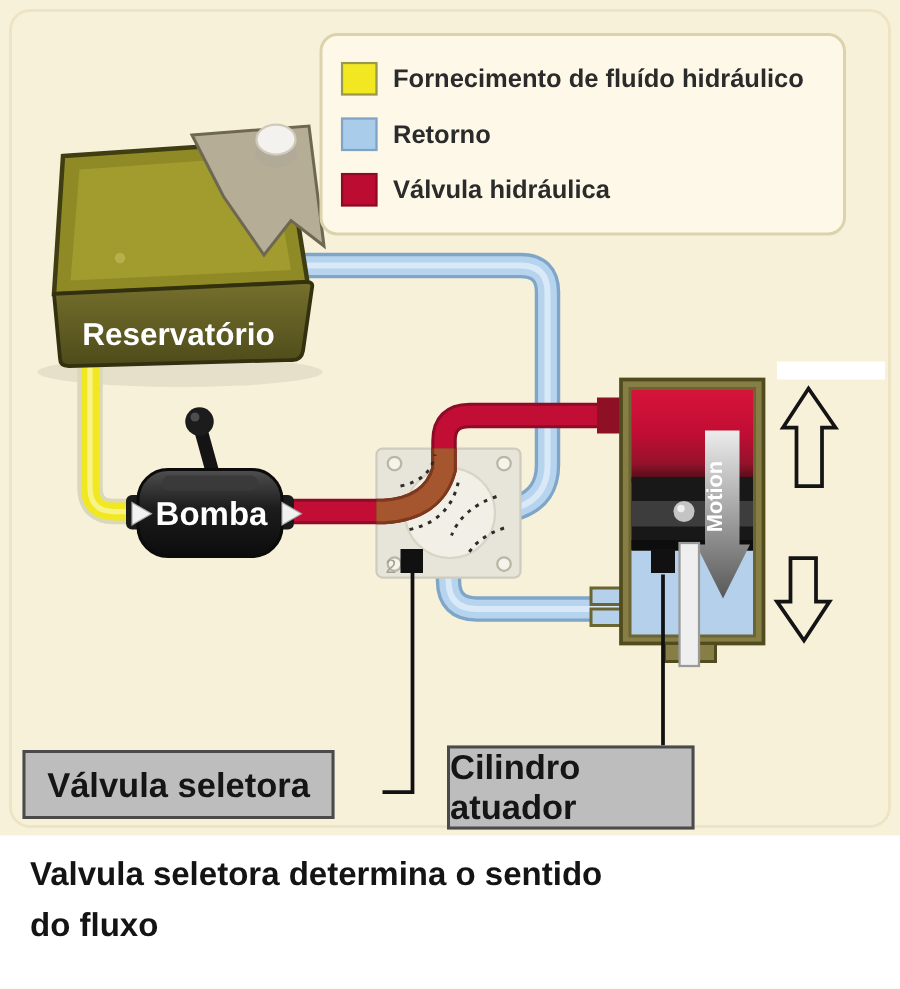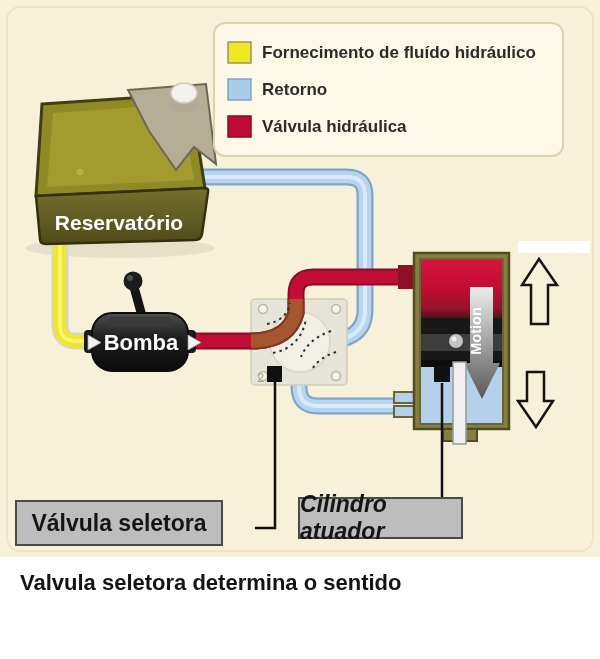--- a/index.html
+++ b/index.html
@@ -12,21 +12,21 @@
   #legend{position:absolute;left:213px;top:22px;width:351px;height:135px;box-sizing:border-box;
           background:#fdf8e8;border:2px solid #dcd3ad;border-radius:12px;padding:10px 0 0 12px;}
   .legend-row{display:flex;align-items:center;height:37px;}
   .legend-swatch{flex:0 0 auto;display:block;}
   .legend-label{margin-left:9px;font-size:17px;font-weight:bold;color:#2b2b2b;letter-spacing:0px;}
   
   .callout-box{position:absolute;box-sizing:border-box;background:#bdbdbd;border:2px solid #4a4a4a;
                display:flex;align-items:center;justify-content:center;
                font-size:23px;font-weight:bold;color:#151515;}
   #valve-box{left:15px;top:500px;width:208px;height:46px;}
-  #cylinder-box{left:298px;top:497px;width:165px;height:42px;font-style:italic;}
+  #cylinder-box{left:298px;top:497px;width:165px;height:56px;}
   
   #caption{position:absolute;left:20px;top:566px;width:560px;font-size:22px;font-weight:bold;
            color:#141414;line-height:34px;}
 </style>
 </head>
 <body>
 
 <div id="stage">
   <div id="panel"></div>
   <div id="panel-border"></div>
@@ -179,14 +179,15 @@
 
   <div id="valve-box" class="callout-box">
     <span>Válvula seletora</span>
   </div>
   <div id="cylinder-box" class="callout-box">
     <span>Cilindro atuador</span>
   </div>
 
   <div id="caption">
     <div>Valvula seletora determina o sentido</div>
+    <div>do fluxo</div>
   </div>
 </div>
 
 </body></html>

